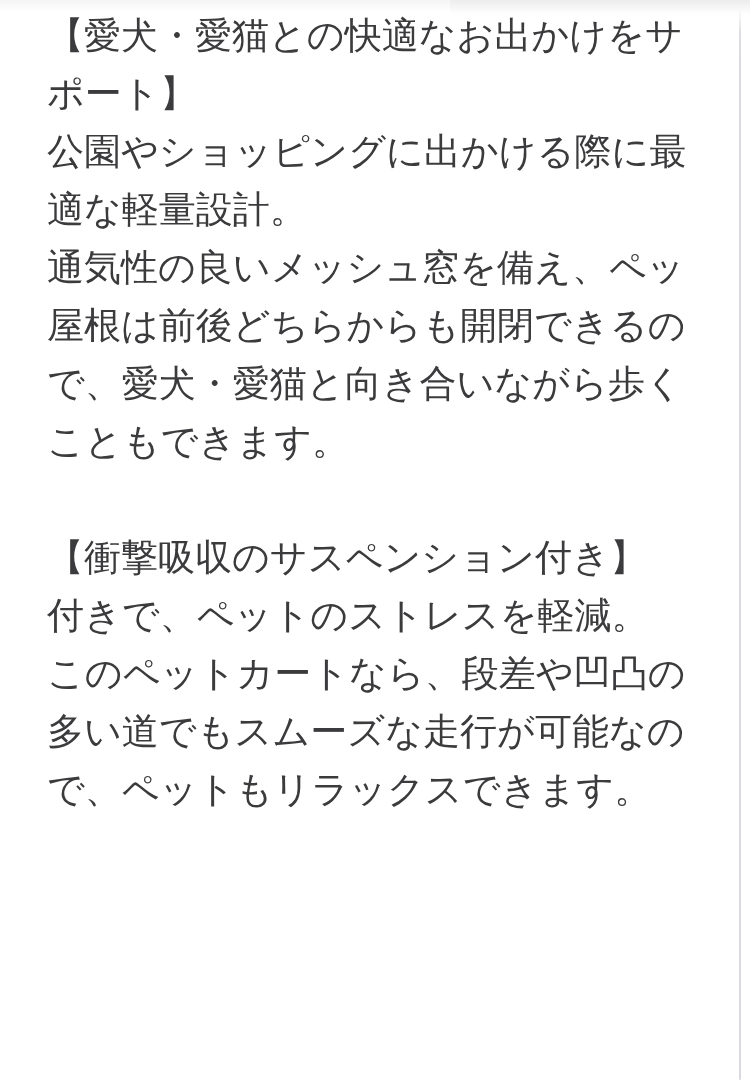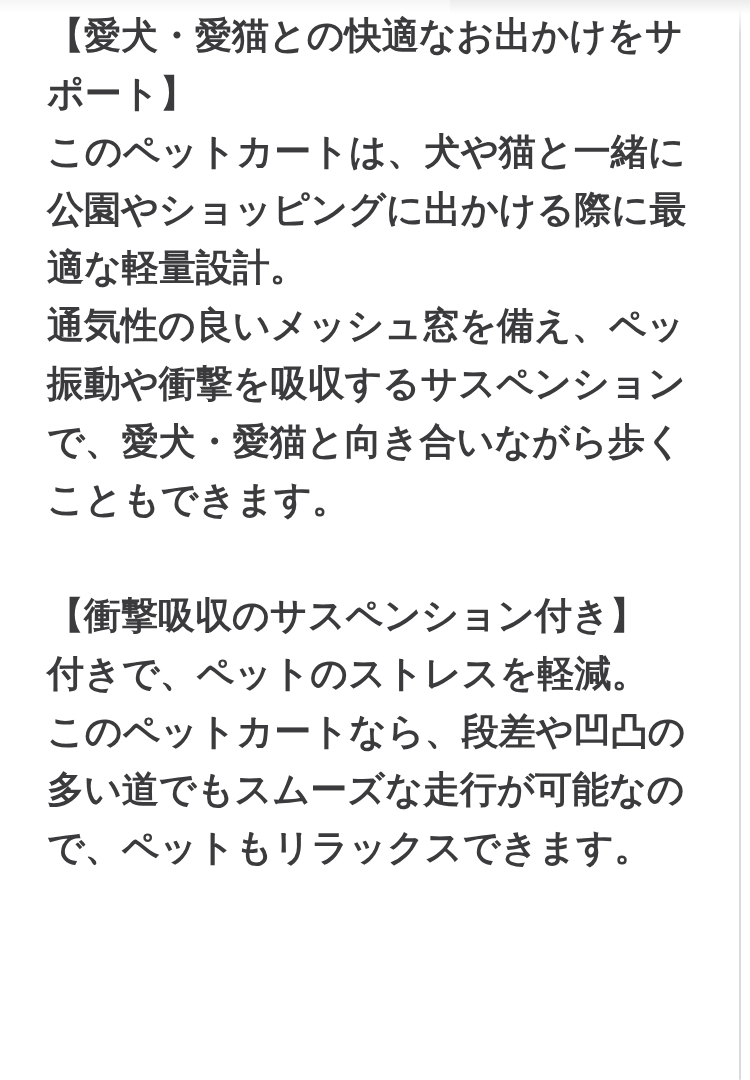--- a/index.html
+++ b/index.html
@@ -35,21 +35,21 @@
       rgba(217,218,221,0) 0px,
       rgba(217,218,221,0.9) 26px,
       var(--divider-color) 60px);
     border-radius:2px;
   }
   .text-block{
     position:absolute;
     top:7px;left:47px;right:34px;
     color:var(--text-color);
     font-size:37px;
-    font-weight:700;
+    font-weight:400;
     letter-spacing:0px;
   }
   .line{
     height:58px;
     line-height:58px;
     white-space:nowrap;
   }
   .line.spacer{
     height:58px;
   }
@@ -58,25 +58,24 @@
 <body>
 
 <div class="page">
   <div class="top-shade"></div>
   <div class="top-shade-right"></div>
   <div class="right-divider"></div>
 
   <div class="text-block">
     <div class="line">【愛犬・愛猫との快適なお出かけをサ</div>
     <div class="line">ポート】</div>
-    <div class="line">このペットカートは、犬や猫と一緒に</div>
     <div class="line">公園やショッピングに出かける際に最</div>
     <div class="line">適な軽量設計。</div>
     <div class="line">通気性の良いメッシュ窓を備え、ペッ</div>
-    <div class="line">振動や衝撃を吸収するサスペンション</div>
+    <div class="line">屋根は前後どちらからも開閉できるの</div>
     <div class="line">で、愛犬・愛猫と向き合いながら歩く</div>
     <div class="line">こともできます。</div>
     <div class="line spacer"></div>
     <div class="line">【衝撃吸収のサスペンション付き】</div>
     <div class="line">付きで、ペットのストレスを軽減。</div>
     <div class="line">このペットカートなら、段差や凹凸の</div>
     <div class="line">多い道でもスムーズな走行が可能なの</div>
     <div class="line">で、ペットもリラックスできます。</div>
   </div>
 </div>

